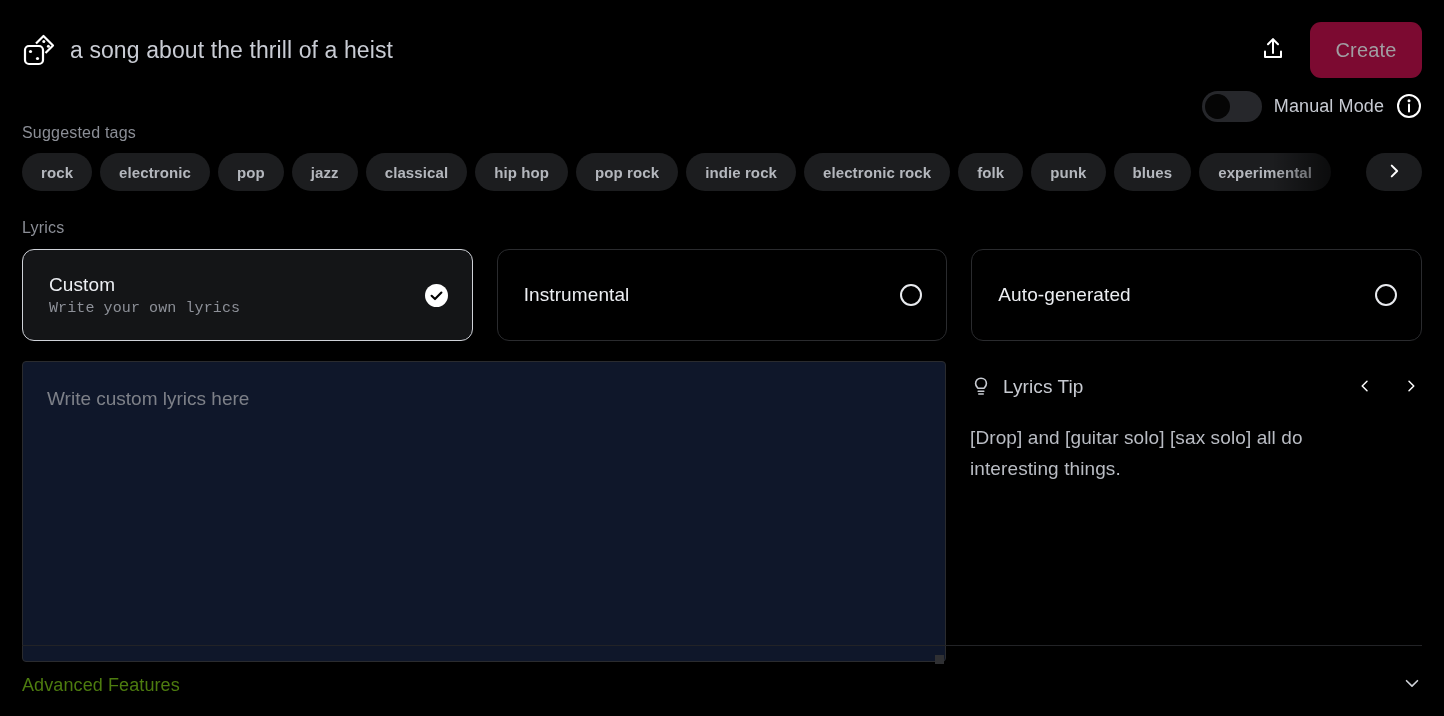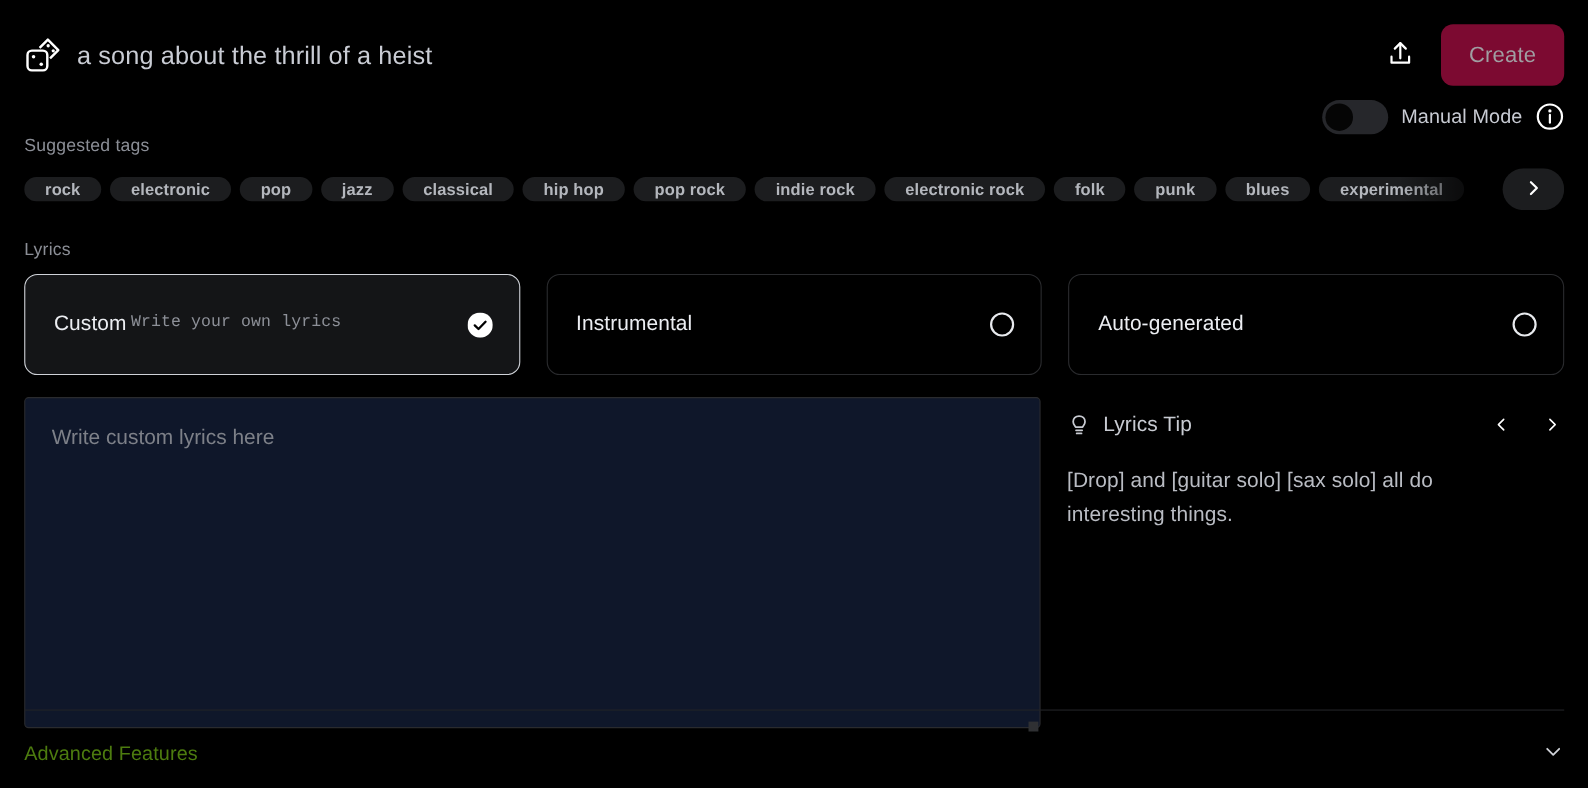--- a/index.html
+++ b/index.html
@@ -147,21 +147,21 @@
 
   .tags-row {
     display: flex;
     align-items: center;
     gap: 8px;
     height: 38px;
     white-space: nowrap;
   }
 
   .tag {
-    height: 22px;
+    height: 38px;
     padding: 0 19px;
     border-radius: 19px;
     background: #1c1d1f;
     color: #b4b7bd;
     font-size: 15px;
     font-weight: bold;
     letter-spacing: .1px;
     display: inline-flex;
     align-items: center;
     border: none;
@@ -215,21 +215,21 @@
     padding: 0 24px 0 26px;
     cursor: pointer;
     text-align: left;
   }
 
   .mode-card.selected {
     background: #141517;
     border: 1px solid #cfd2d8;
   }
 
-  .mode-card .texts { display: flex; flex-direction: row; gap: 4px; }
+  .mode-card .texts { display: flex; flex-direction: column; gap: 4px; }
 
   .mode-title {
     font-size: 19px;
     color: #eceef2;
     letter-spacing: .1px;
   }
   .mode-sub {
     font-size: 15px;
     color: #8d9098;
     letter-spacing: .1px;

